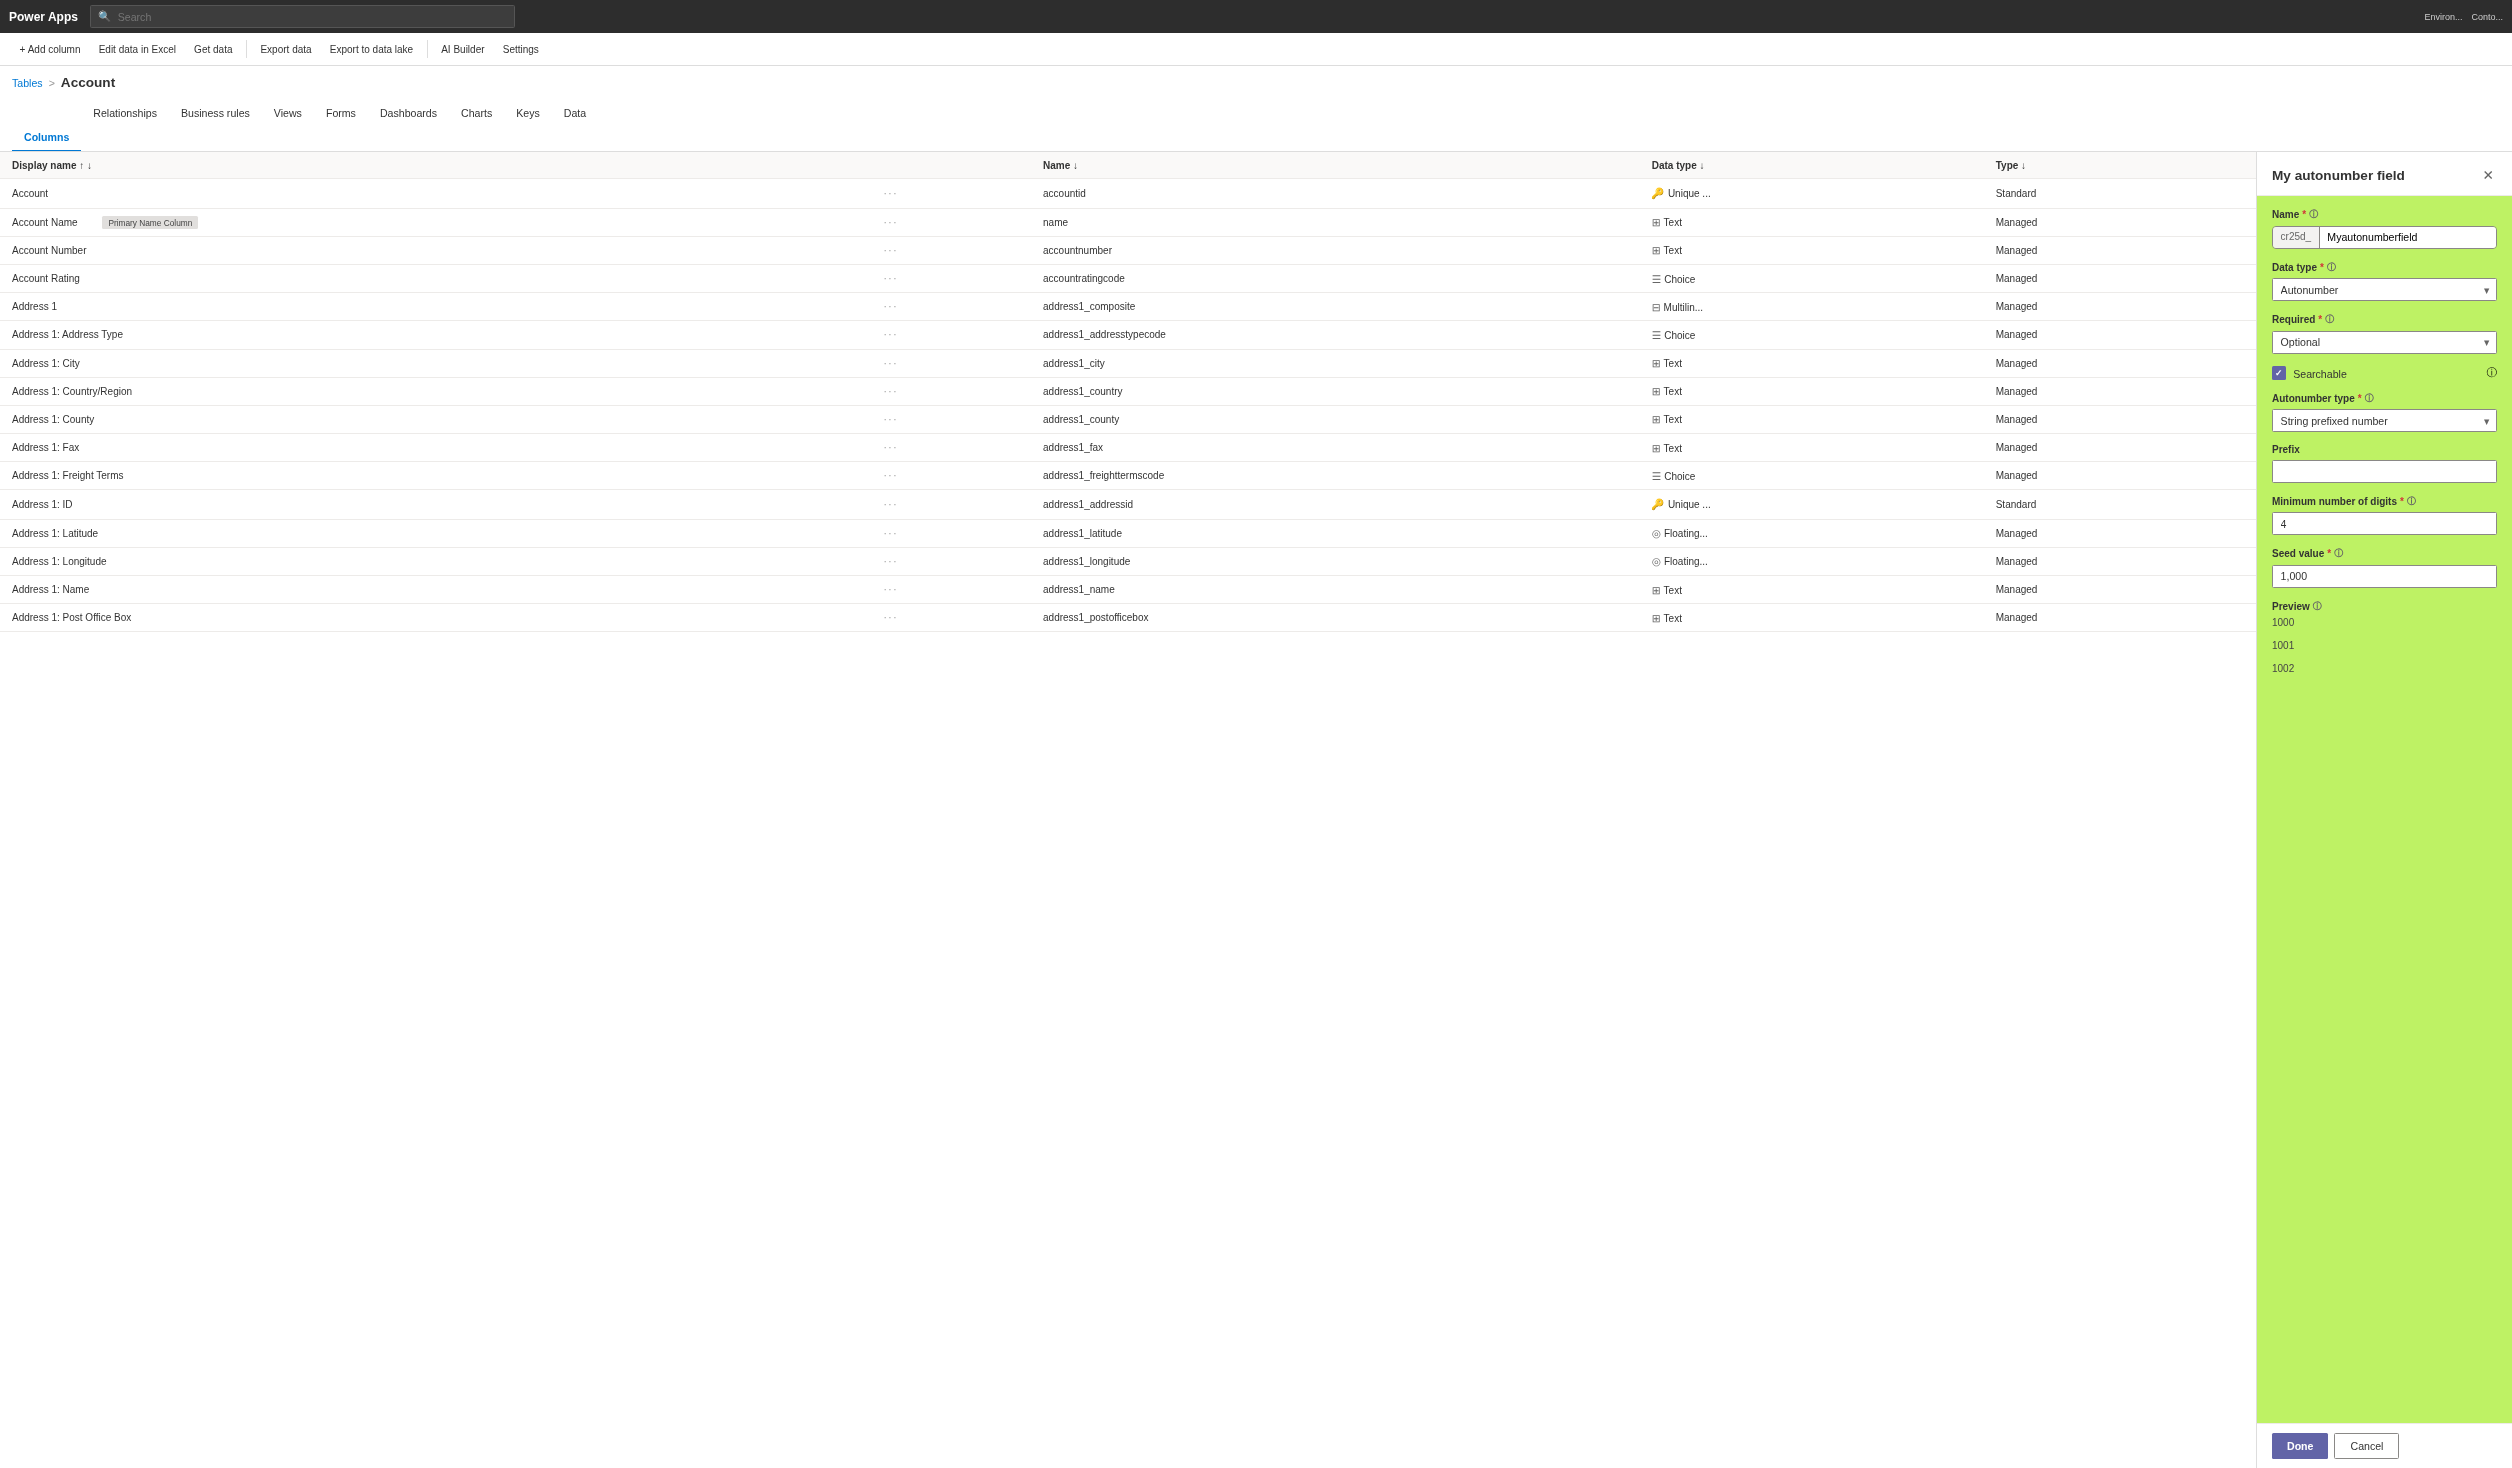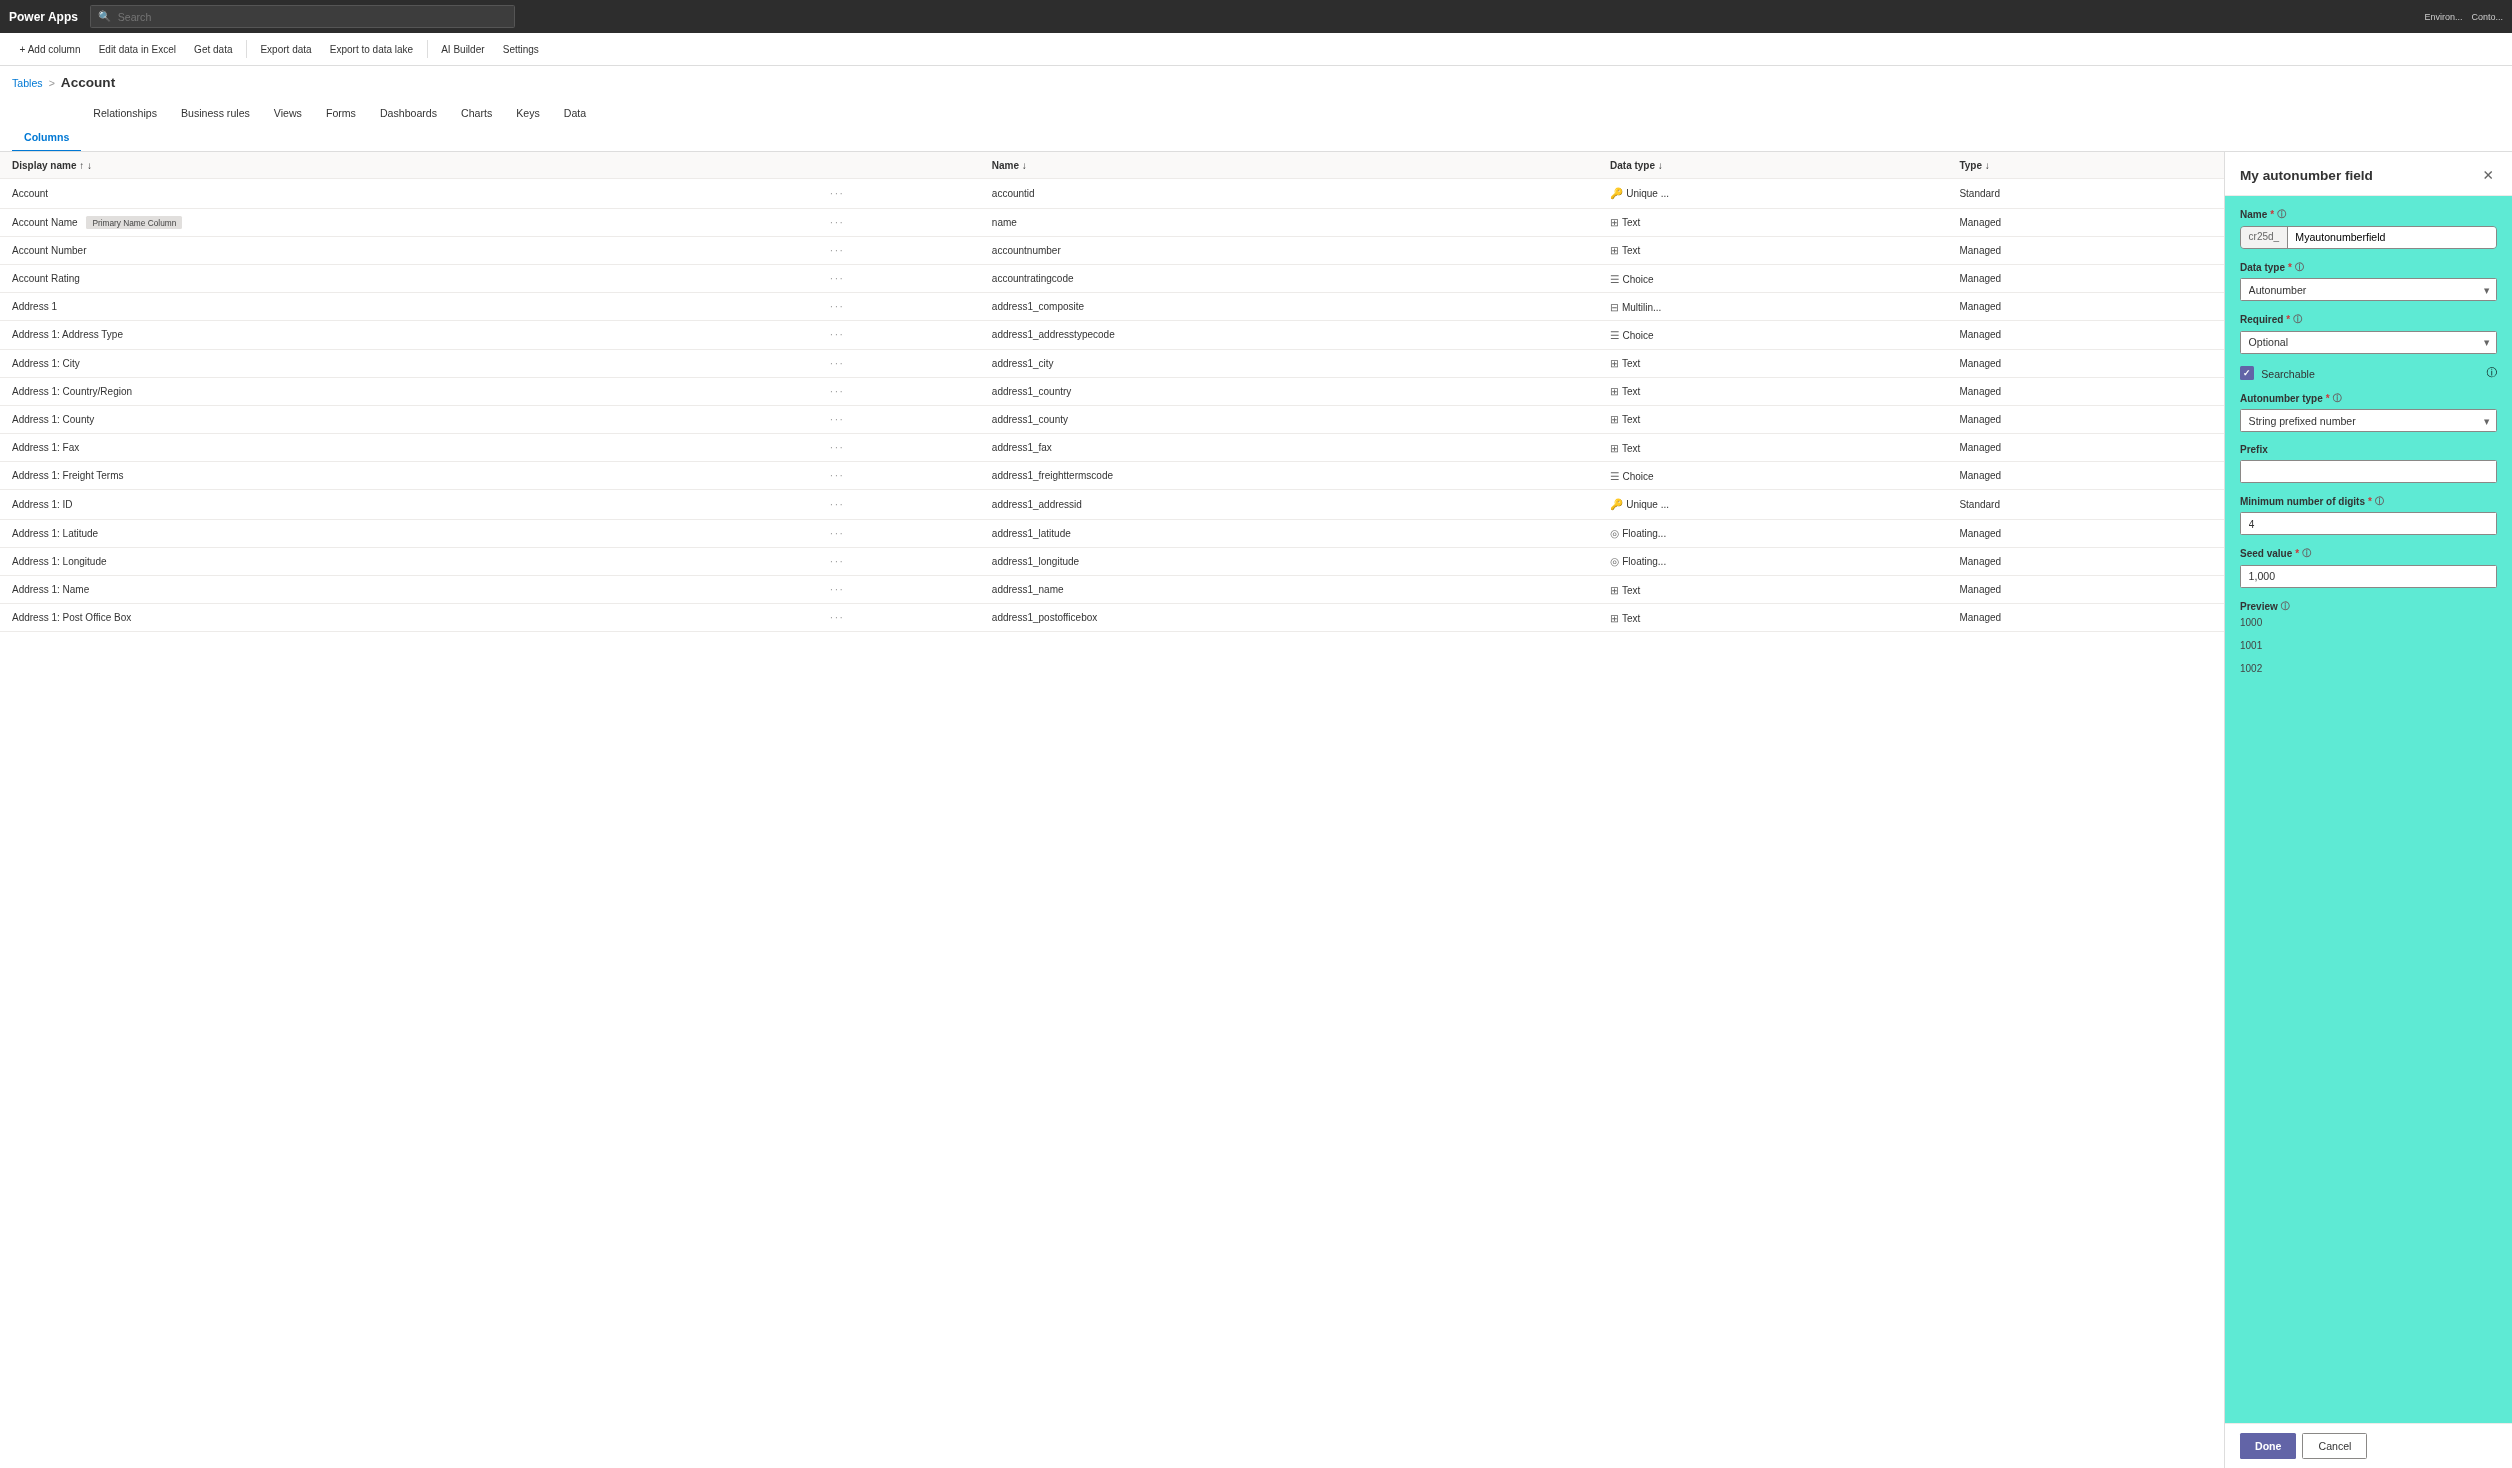--- a/index.html
+++ b/index.html
@@ -157,29 +157,29 @@
       color: #333;
       white-space: nowrap;
     }
     .col-dots { color: #999; letter-spacing: 1.5px; cursor: pointer; }
     .badge {
       background: #e1dfdd;
       border-radius: 1.5px;
       padding: 1.5px 6px;
       font-size: 8.3px;
       color: #444;
-      margin-left: 6px;
+      margin-left: 22px;
     }
     .th-sort { display: flex; align-items: center; gap: 3px; cursor: pointer; }
     .dt-icon { font-size: 10.6px; margin-right: 3px; color: #666; }
 
     
     .right-panel {
-      width: 288px;
-      background: #5eead4;
+      width: 256px;
+      background: #bef264;
       border-left: 0.8px solid #ddd;
       display: flex;
       flex-direction: column;
       overflow-y: auto;
       flex-shrink: 0;
     }
     .panel-header {
       display: flex;
       align-items: center;
       justify-content: space-between;

